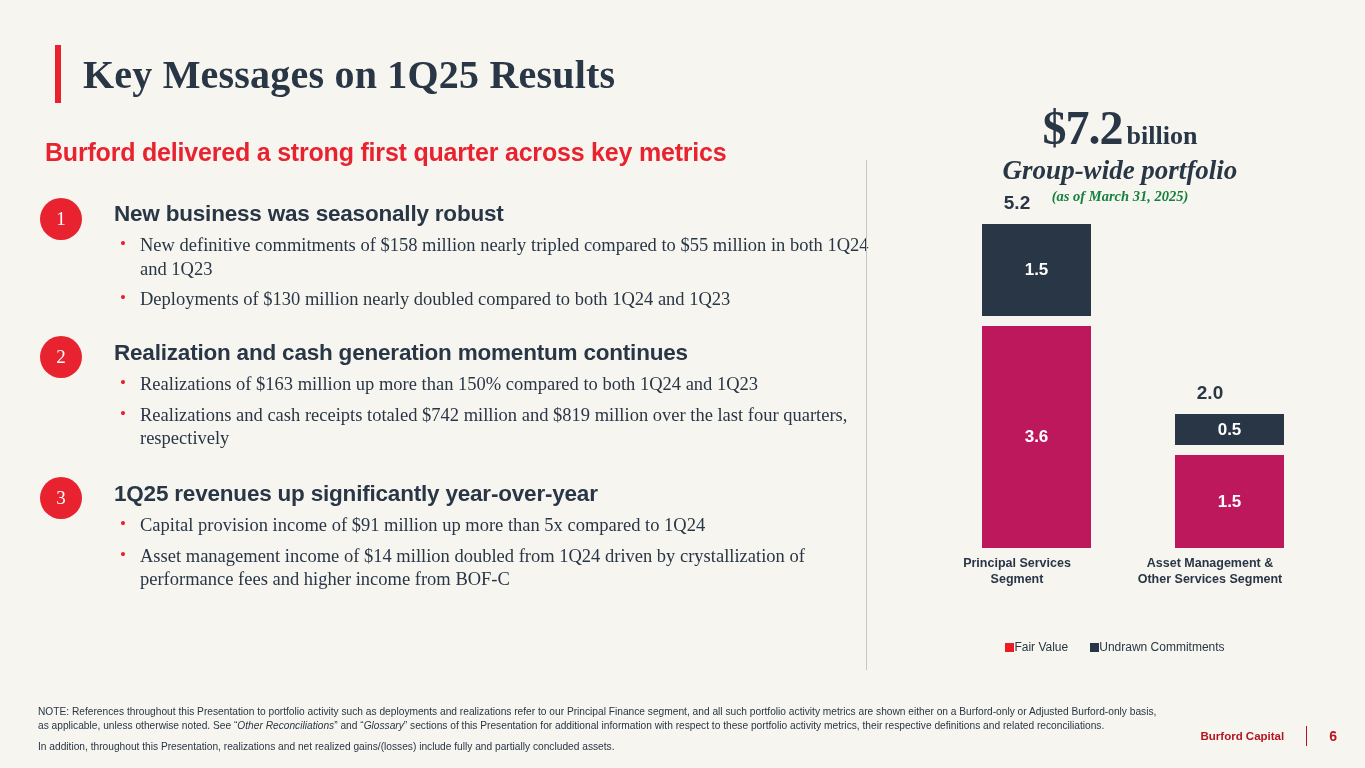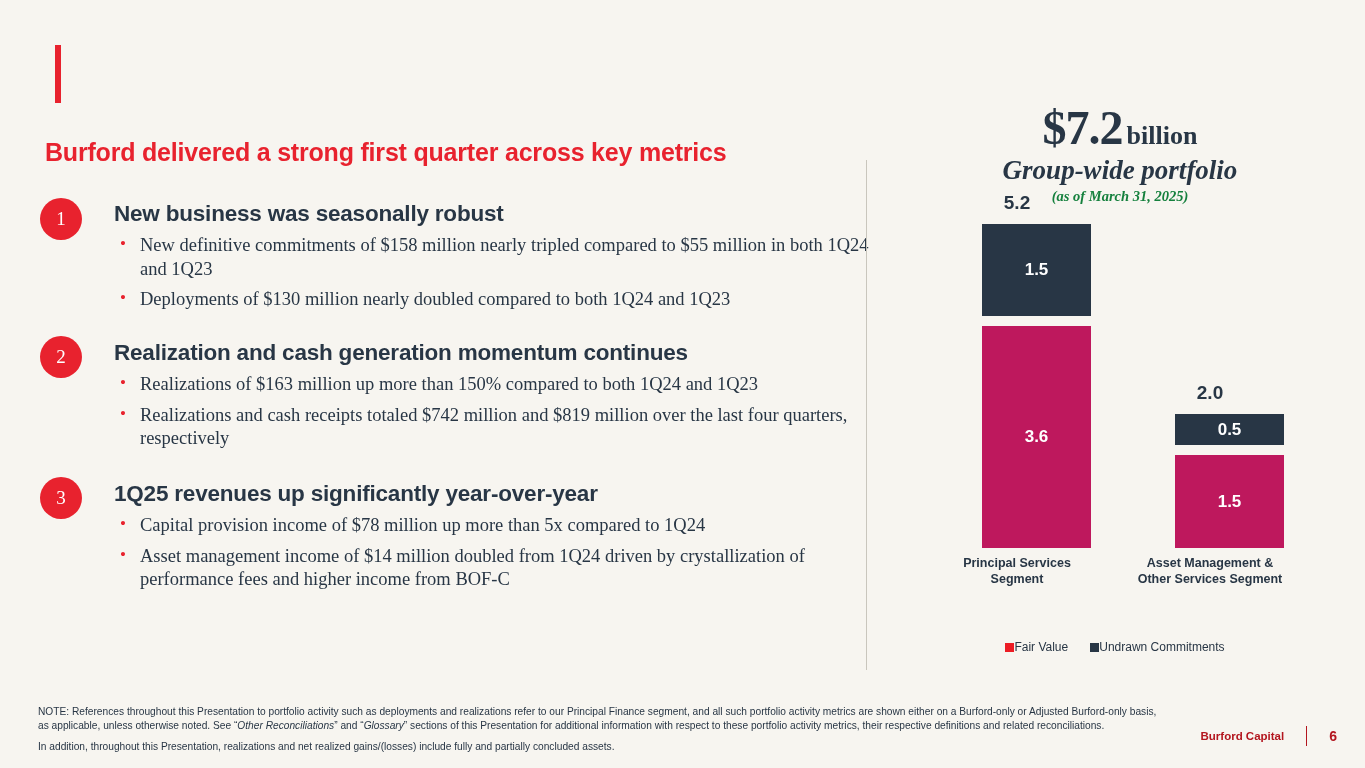--- a/index.html
+++ b/index.html
@@ -153,20 +153,21 @@
   .brand-rule { width: 1px; height: 20px; background: #b3161f; }
   .page-no { font-size: 14px; font-weight: bold; color: #b3161f; }
 </style>
 </head>
 <body>
 
 <div class="slide">
 
   <div class="title-wrap">
     <div class="title-bar"></div>
+    <div class="slide-title">Key Messages on 1Q25 Results</div>
   </div>
 
   <div class="subhead">Burford delivered a strong first quarter across key metrics</div>
 
   <div class="messages">
 
     <div class="msg m1">
       <div class="msg-num">1</div>
       <div class="msg-head">New business was seasonally robust</div>
       <div class="bullets">
@@ -181,21 +182,21 @@
       <div class="bullets">
         <div class="bullet">Realizations of $163 million up more than 150% compared to both 1Q24 and 1Q23</div>
         <div class="bullet">Realizations and cash receipts totaled $742 million and $819 million over the last four quarters, respectively</div>
       </div>
     </div>
 
     <div class="msg m3">
       <div class="msg-num">3</div>
       <div class="msg-head">1Q25 revenues up significantly year-over-year</div>
       <div class="bullets">
-        <div class="bullet">Capital provision income of $78 million up more than 5x compared to 1Q24</div>
+        <div class="bullet">Capital provision income of $91 million up more than 5x compared to 1Q24</div>
         <div class="bullet">Asset management income of $14 million doubled from 1Q24 driven by crystallization of performance fees and higher income from BOF-C</div>
       </div>
     </div>
 
   </div>
 
   <div class="vdivider"></div>
 
   <div class="right">
     <div class="big-num">

